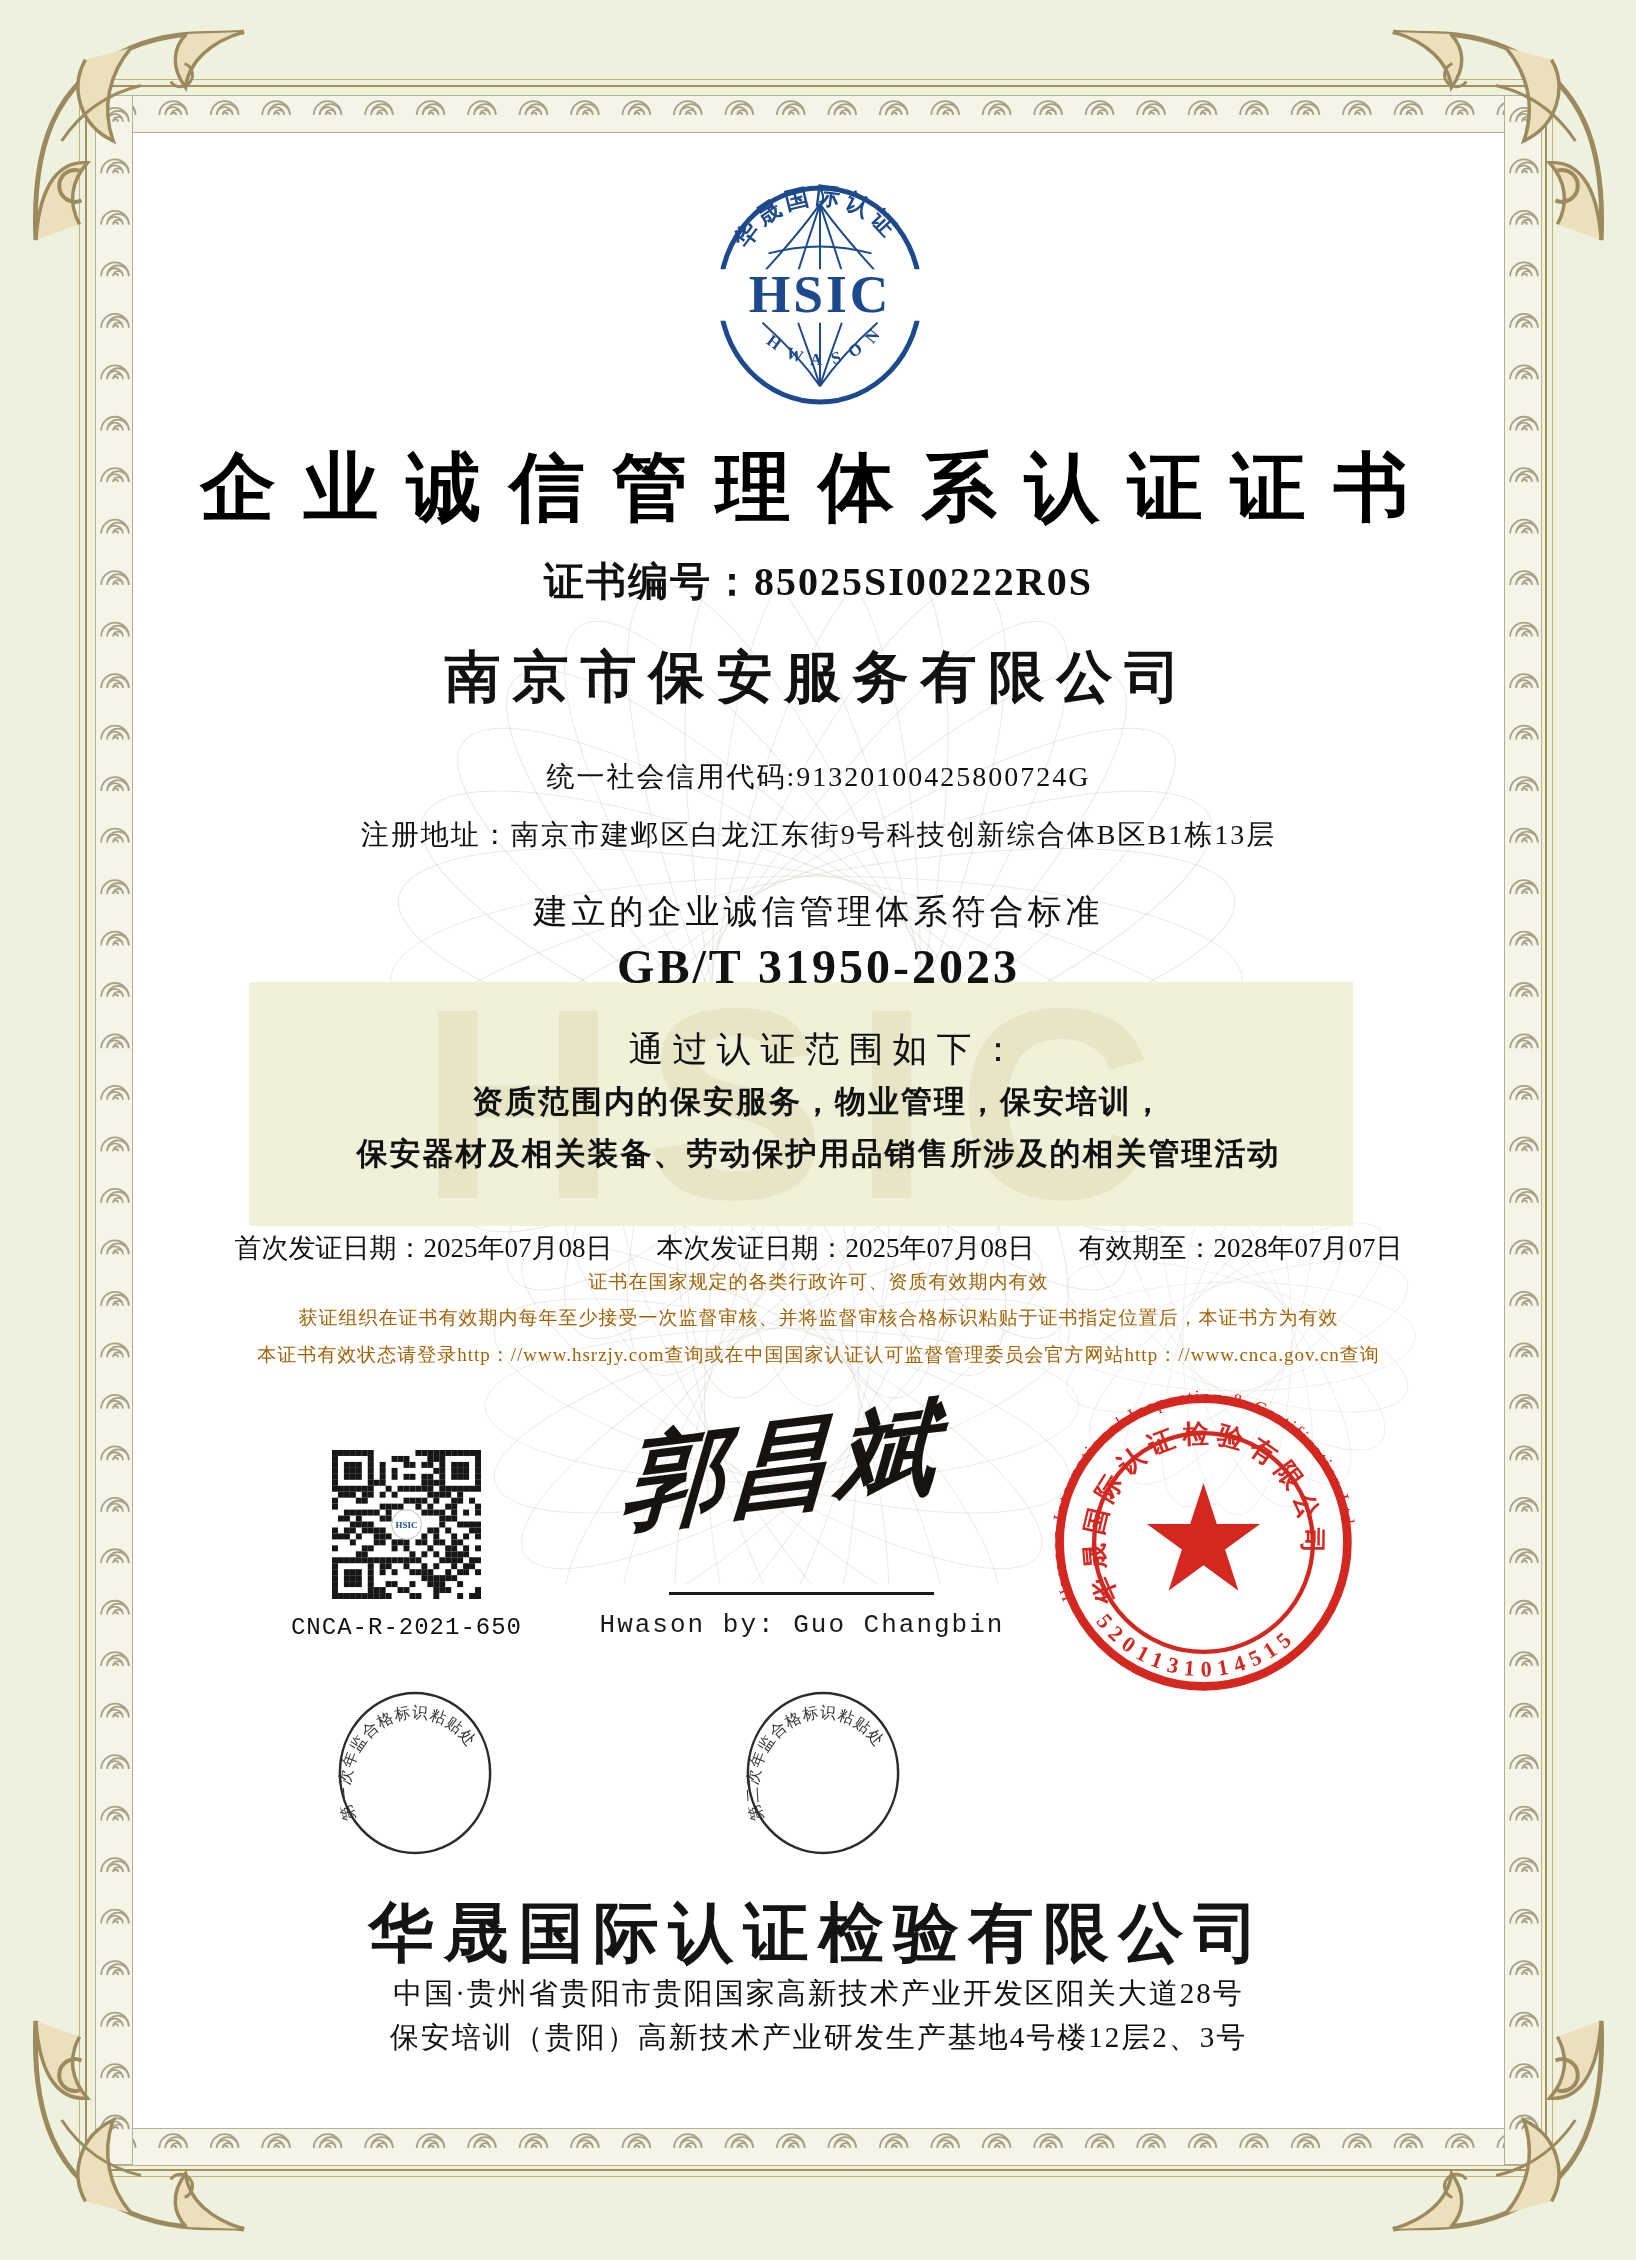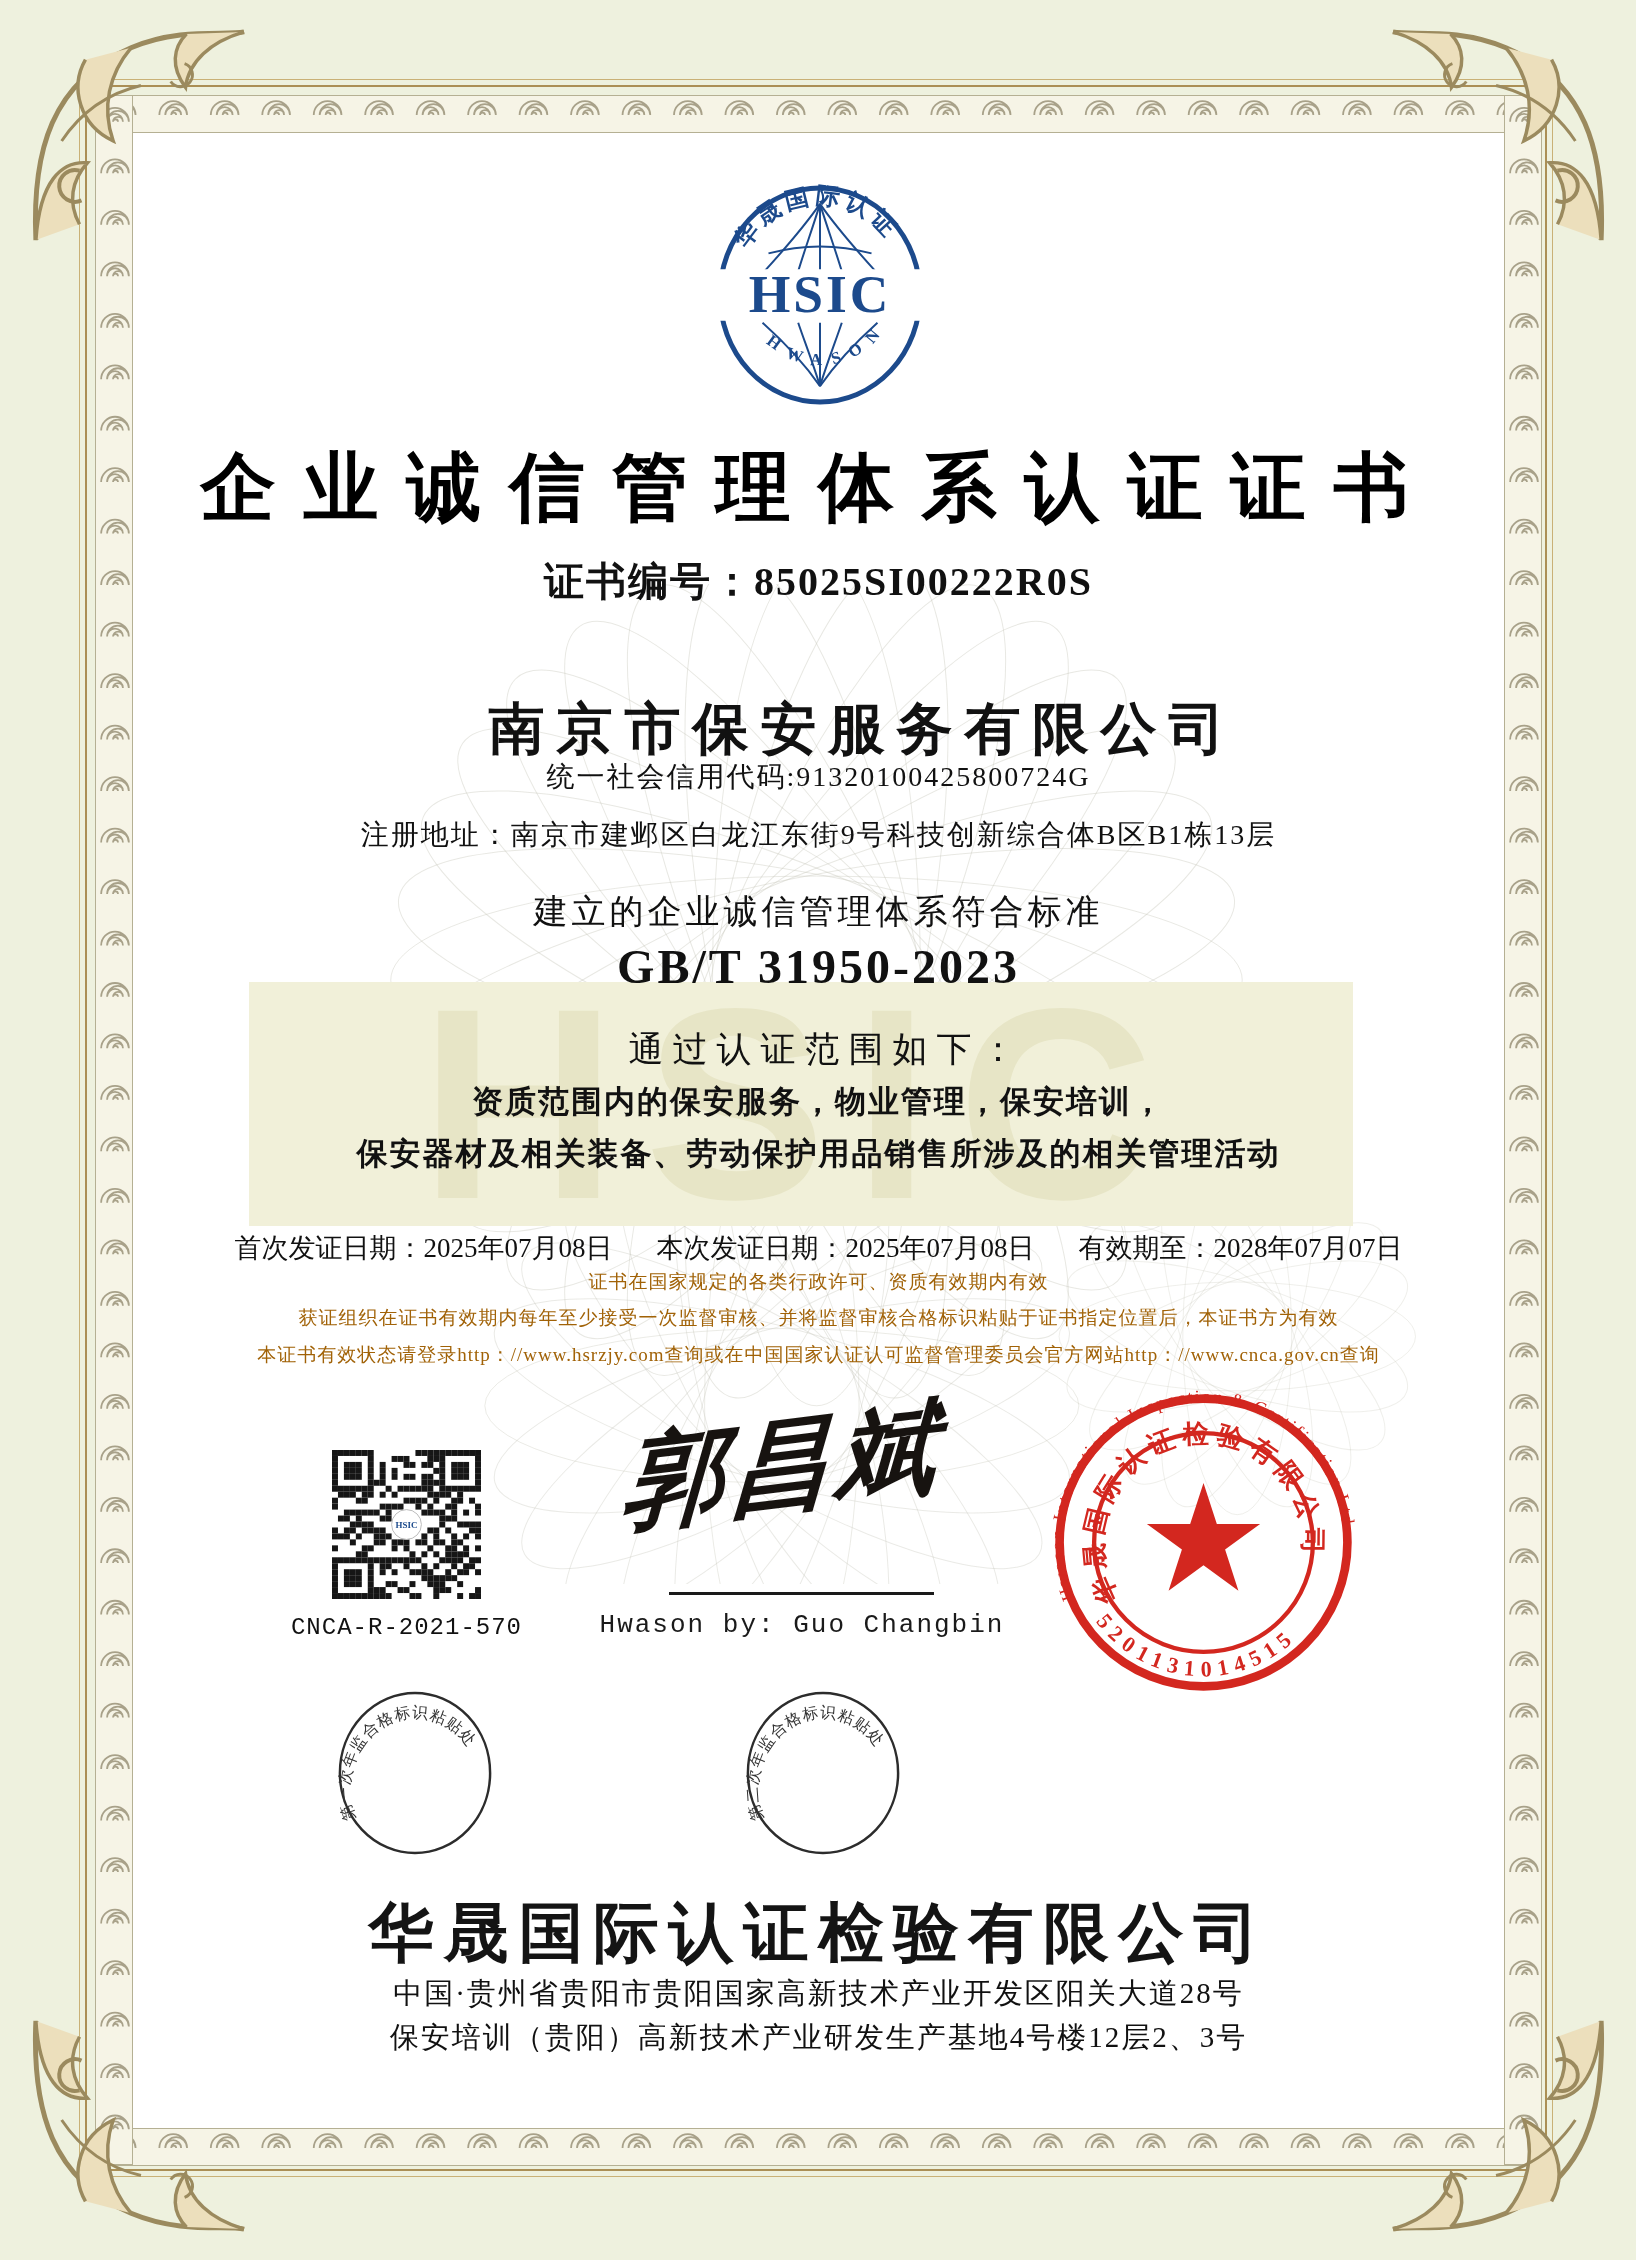--- a/index.html
+++ b/index.html
@@ -303,21 +303,21 @@
       <textPath href="#logoTopArc" startOffset="4">华晟国际认证</textPath>
     </text>
     <text x="0" y="17" text-anchor="middle" font-size="54" font-weight="900" fill="#1c4a8c" letter-spacing="3" font-family="Liberation Sans, DejaVu Sans, sans-serif">HSIC</text>
     <text font-size="17" font-weight="bold" fill="#1c4a8c" letter-spacing="11" font-family="Liberation Sans, DejaVu Sans, sans-serif">
       <textPath href="#logoBottomArc" startOffset="18">HWASON</textPath>
     </text>
   </svg>
 
   <div class="abs ctr title z2" style="top:438px;">企业诚信管理体系认证证书</div>
   <div class="abs ctr certno z2" style="top:554px;">证书编号：85025SI00222R0S</div>
-  <div class="abs ctr company z2" style="top:692px;margin-left:44px;">南京市保安服务有限公司</div>
+  <div class="abs ctr company z2" style="top:640px;">南京市保安服务有限公司</div>
   <div class="abs ctr plain28 z2" style="top:758px;">统一社会信用代码:91320100425800724G</div>
   <div class="abs ctr plain28 z2" style="top:816px;">注册地址：南京市建邺区白龙江东街9号科技创新综合体B区B1栋13层</div>
   <div class="abs ctr stdintro z2" style="top:889px;">建立的企业诚信管理体系符合标准</div>
   <div class="abs ctr stdcode z2" style="top:939px;">GB/T 31950-2023</div>
 
   <div class="abs ctr scopehead z2" style="top:1026px;padding-left:8px;">通过认证范围如下：</div>
   <div class="abs ctr scopeline z2" style="top:1081px;">资质范围内的保安服务，物业管理，保安培训，</div>
   <div class="abs ctr scopeline z2" style="top:1133px;">保安器材及相关装备、劳动保护用品销售所涉及的相关管理活动</div>
 
   <div class="abs ctr dates z2" style="top:1230px;">
@@ -642,21 +642,21 @@
       <rect x="54" y="144" width="6" height="6" fill="#161616"></rect>
       <rect x="78" y="144" width="6" height="6" fill="#161616"></rect>
       <rect x="84" y="144" width="6" height="6" fill="#161616"></rect>
       <rect x="102" y="144" width="6" height="6" fill="#161616"></rect>
       <rect x="126" y="144" width="6" height="6" fill="#161616"></rect>
       <rect x="138" y="144" width="6" height="6" fill="#161616"></rect>
       <rect x="144" y="144" width="6" height="6" fill="#161616"></rect>
       <circle cx="75" cy="75" r="15" fill="#ffffff" stroke="#bbb"></circle>
       <text x="75" y="79" text-anchor="middle" font-size="9" font-weight="bold" fill="#1c4a8c" font-family="Liberation Sans, DejaVu Sans, sans-serif">HSIC</text>
     </svg>
-  <div class="abs qr-label z2" style="left:248px;top:1614px;width:317px;text-align:center;">CNCA-R-2021-570</div>
+  <div class="abs qr-label z2" style="left:248px;top:1614px;width:317px;text-align:center;">CNCA-R-2021-650</div>
 
   <div class="abs sig-name z2" style="left:564px;top:1398px;width:436px;text-align:center;">郭昌斌</div>
   <div class="abs sig-line z2" style="left:669px;top:1592px;width:265px;height:3px;"></div>
   <div class="abs signed-by z2" style="left:584px;top:1610px;width:436px;text-align:center;">Hwason by: Guo Changbin</div>
 
   <svg class="abs z3" style="left:1050px;top:1389px;" width="307" height="307" viewBox="-160 -160 320 320">
     <g fill="none" stroke="#d3271f">
       <circle cx="0" cy="0" r="150" stroke-width="9"></circle>
       <circle cx="0" cy="0" r="114" stroke-width="4.5"></circle>
     </g>

